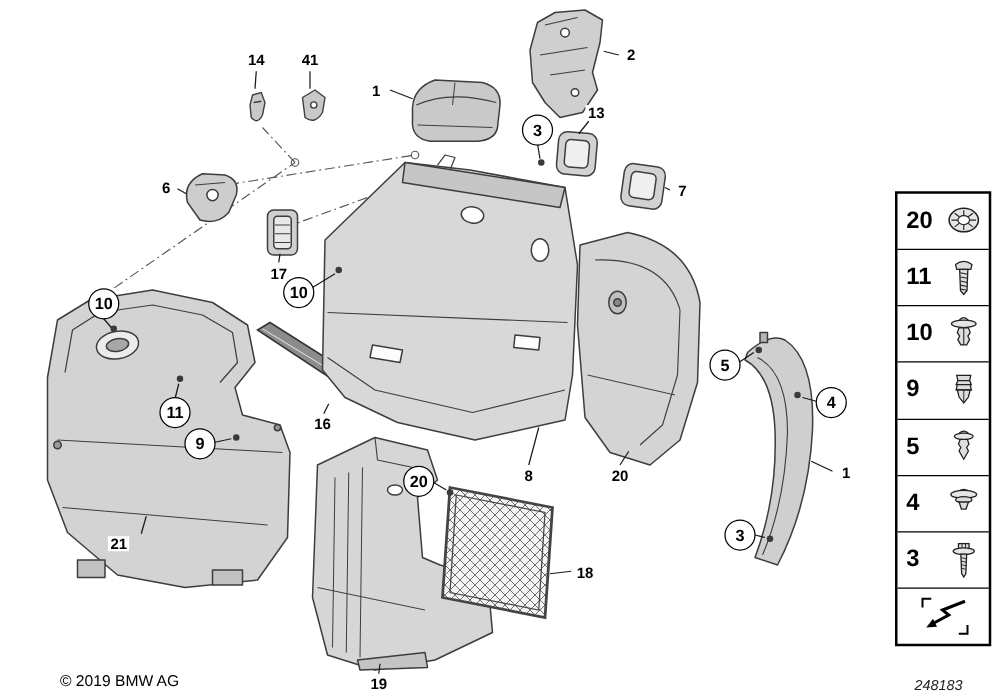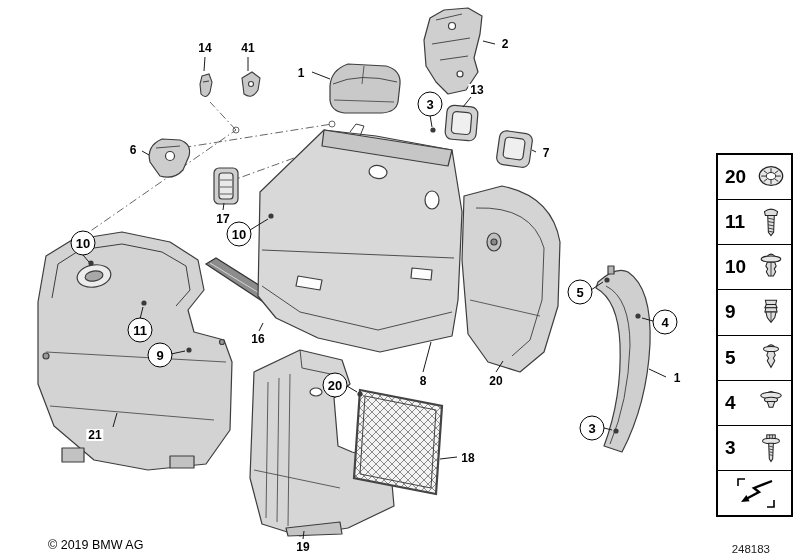--- a/index.html
+++ b/index.html
@@ -30,21 +30,21 @@
   }
   .legend-row:last-child { border-bottom:none; }
   .legend-num { font-weight:bold; font-size:19px; color:#000; }
   .legend-icon { width:30px; height:36px; flex:0 0 auto; }
   .legend-row.arrow-cell { justify-content:center; }
   .ref-icon { width:48px; height:40px; }
   .copyright {
     position:absolute; left:12px; bottom:8px; font-size:12.5px; color:#000; z-index:5;margin-left:36px;
   }
   .diagram-number {
-    position:absolute; right:30px; bottom:5px; font-size:11.5px; color:#222; z-index:5;
+    position:absolute; right:30px; bottom:5px; font-size:11.5px; color:#222; z-index:5;font-style:italic;
   }
 </style>
 </head>
 <body>
 
 <div class="stage">
 
   <svg class="artwork" width="800" height="560" viewBox="0 0 800 560">
     <defs>
       <pattern id="netgrid" width="8" height="8" patternUnits="userSpaceOnUse">

